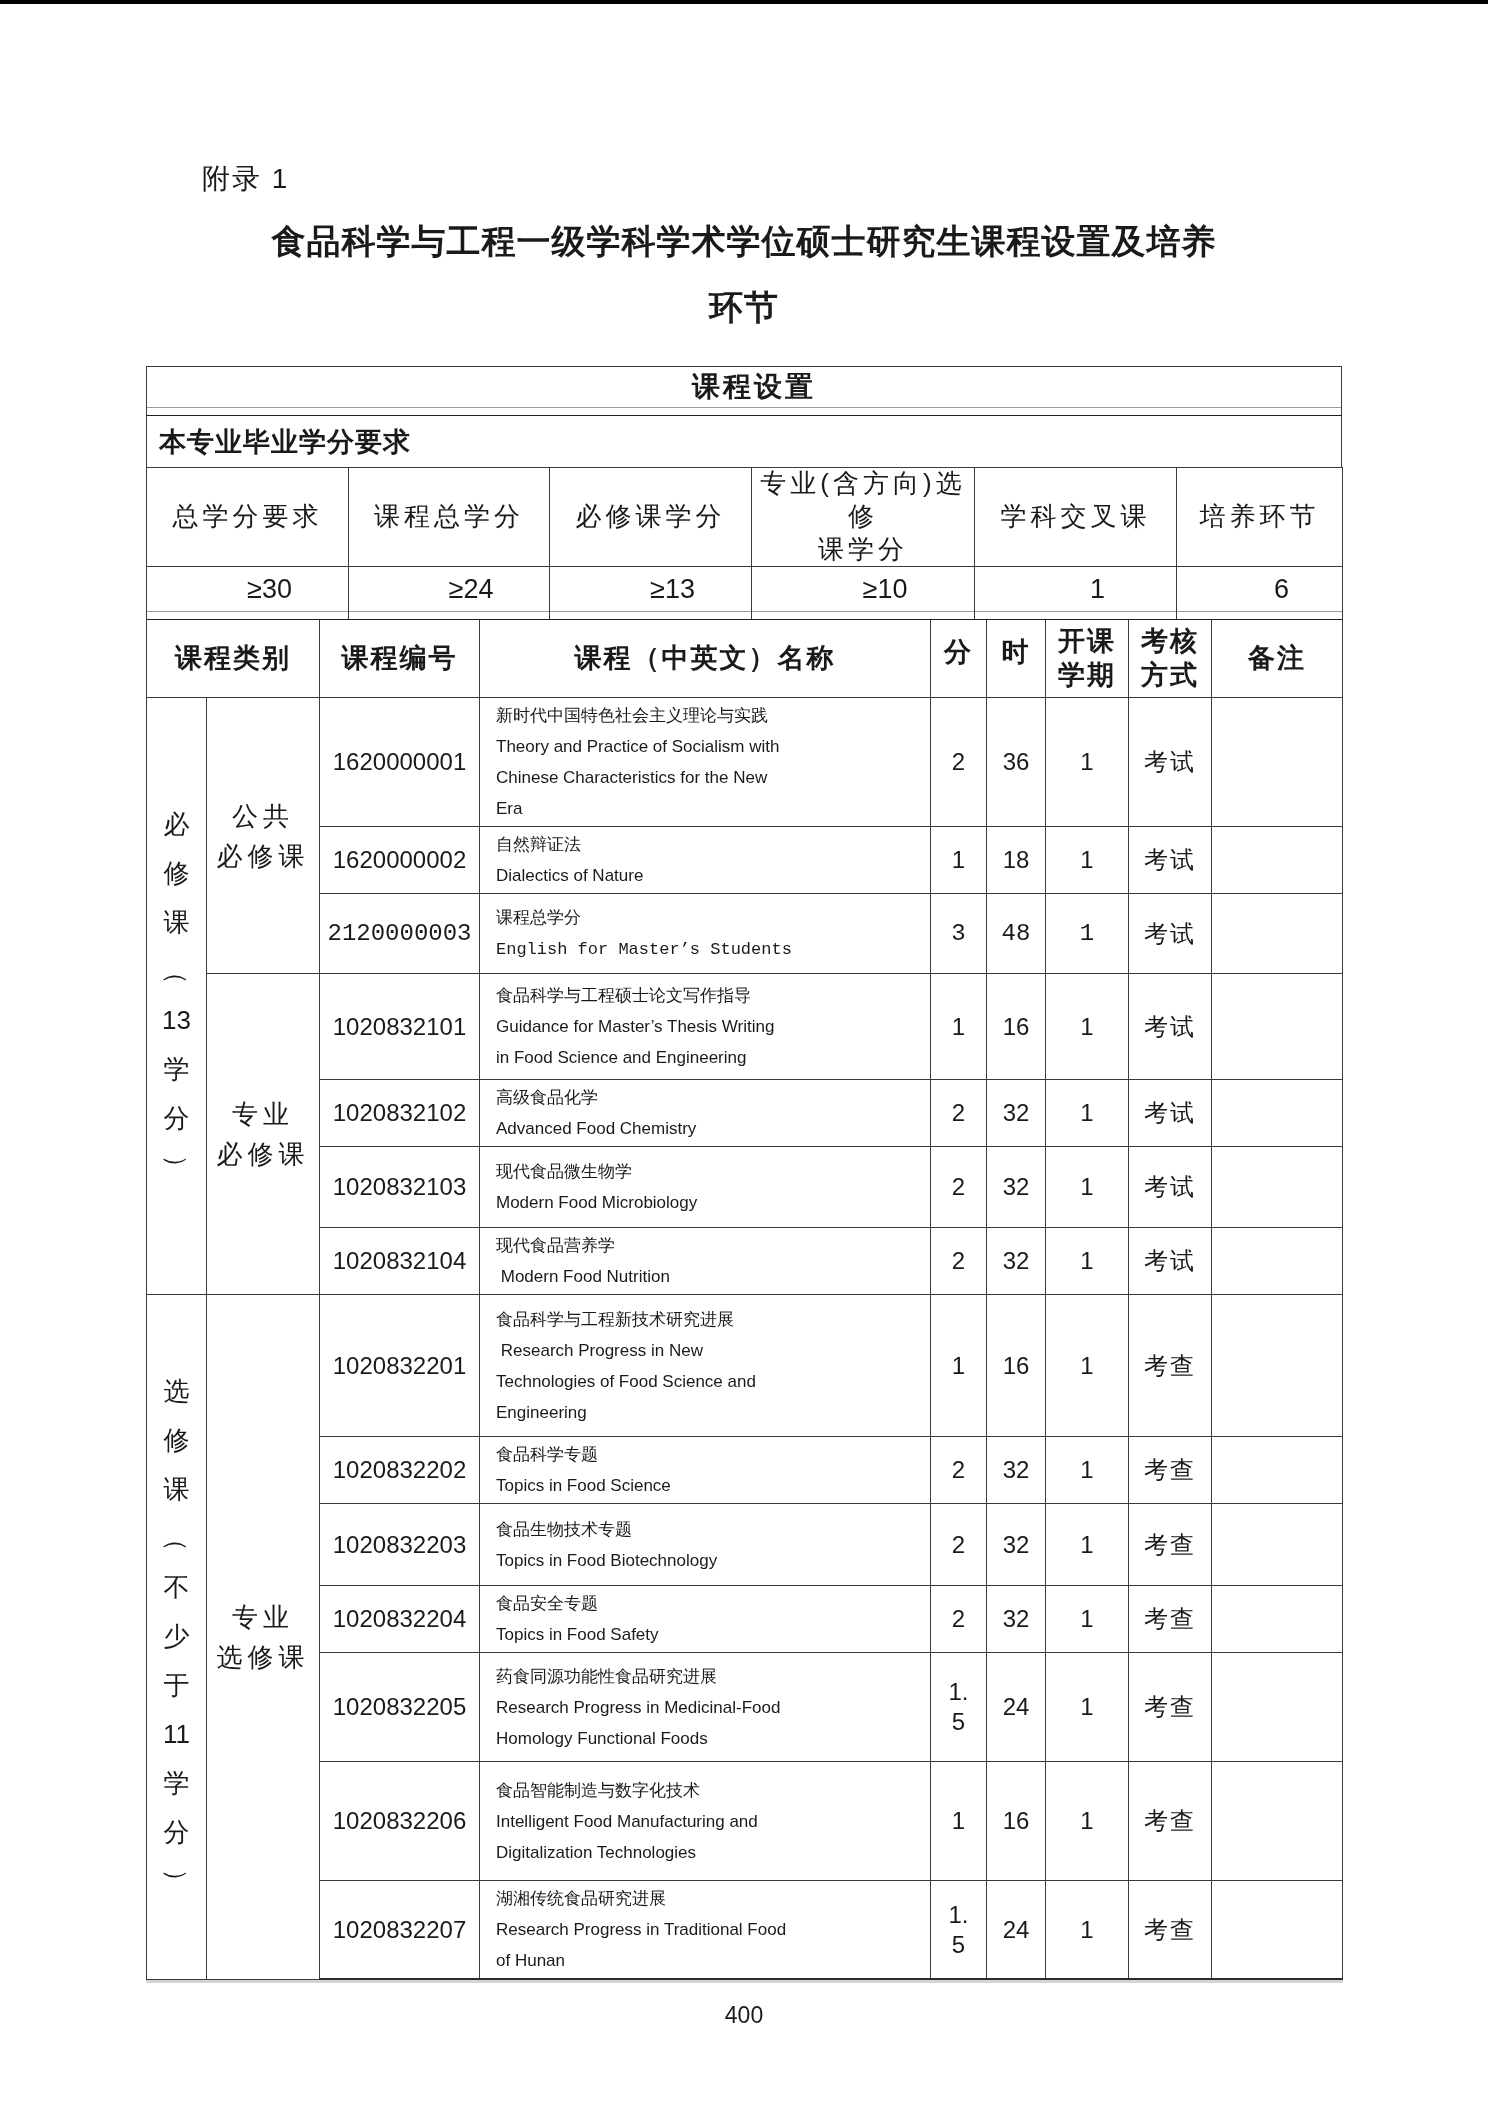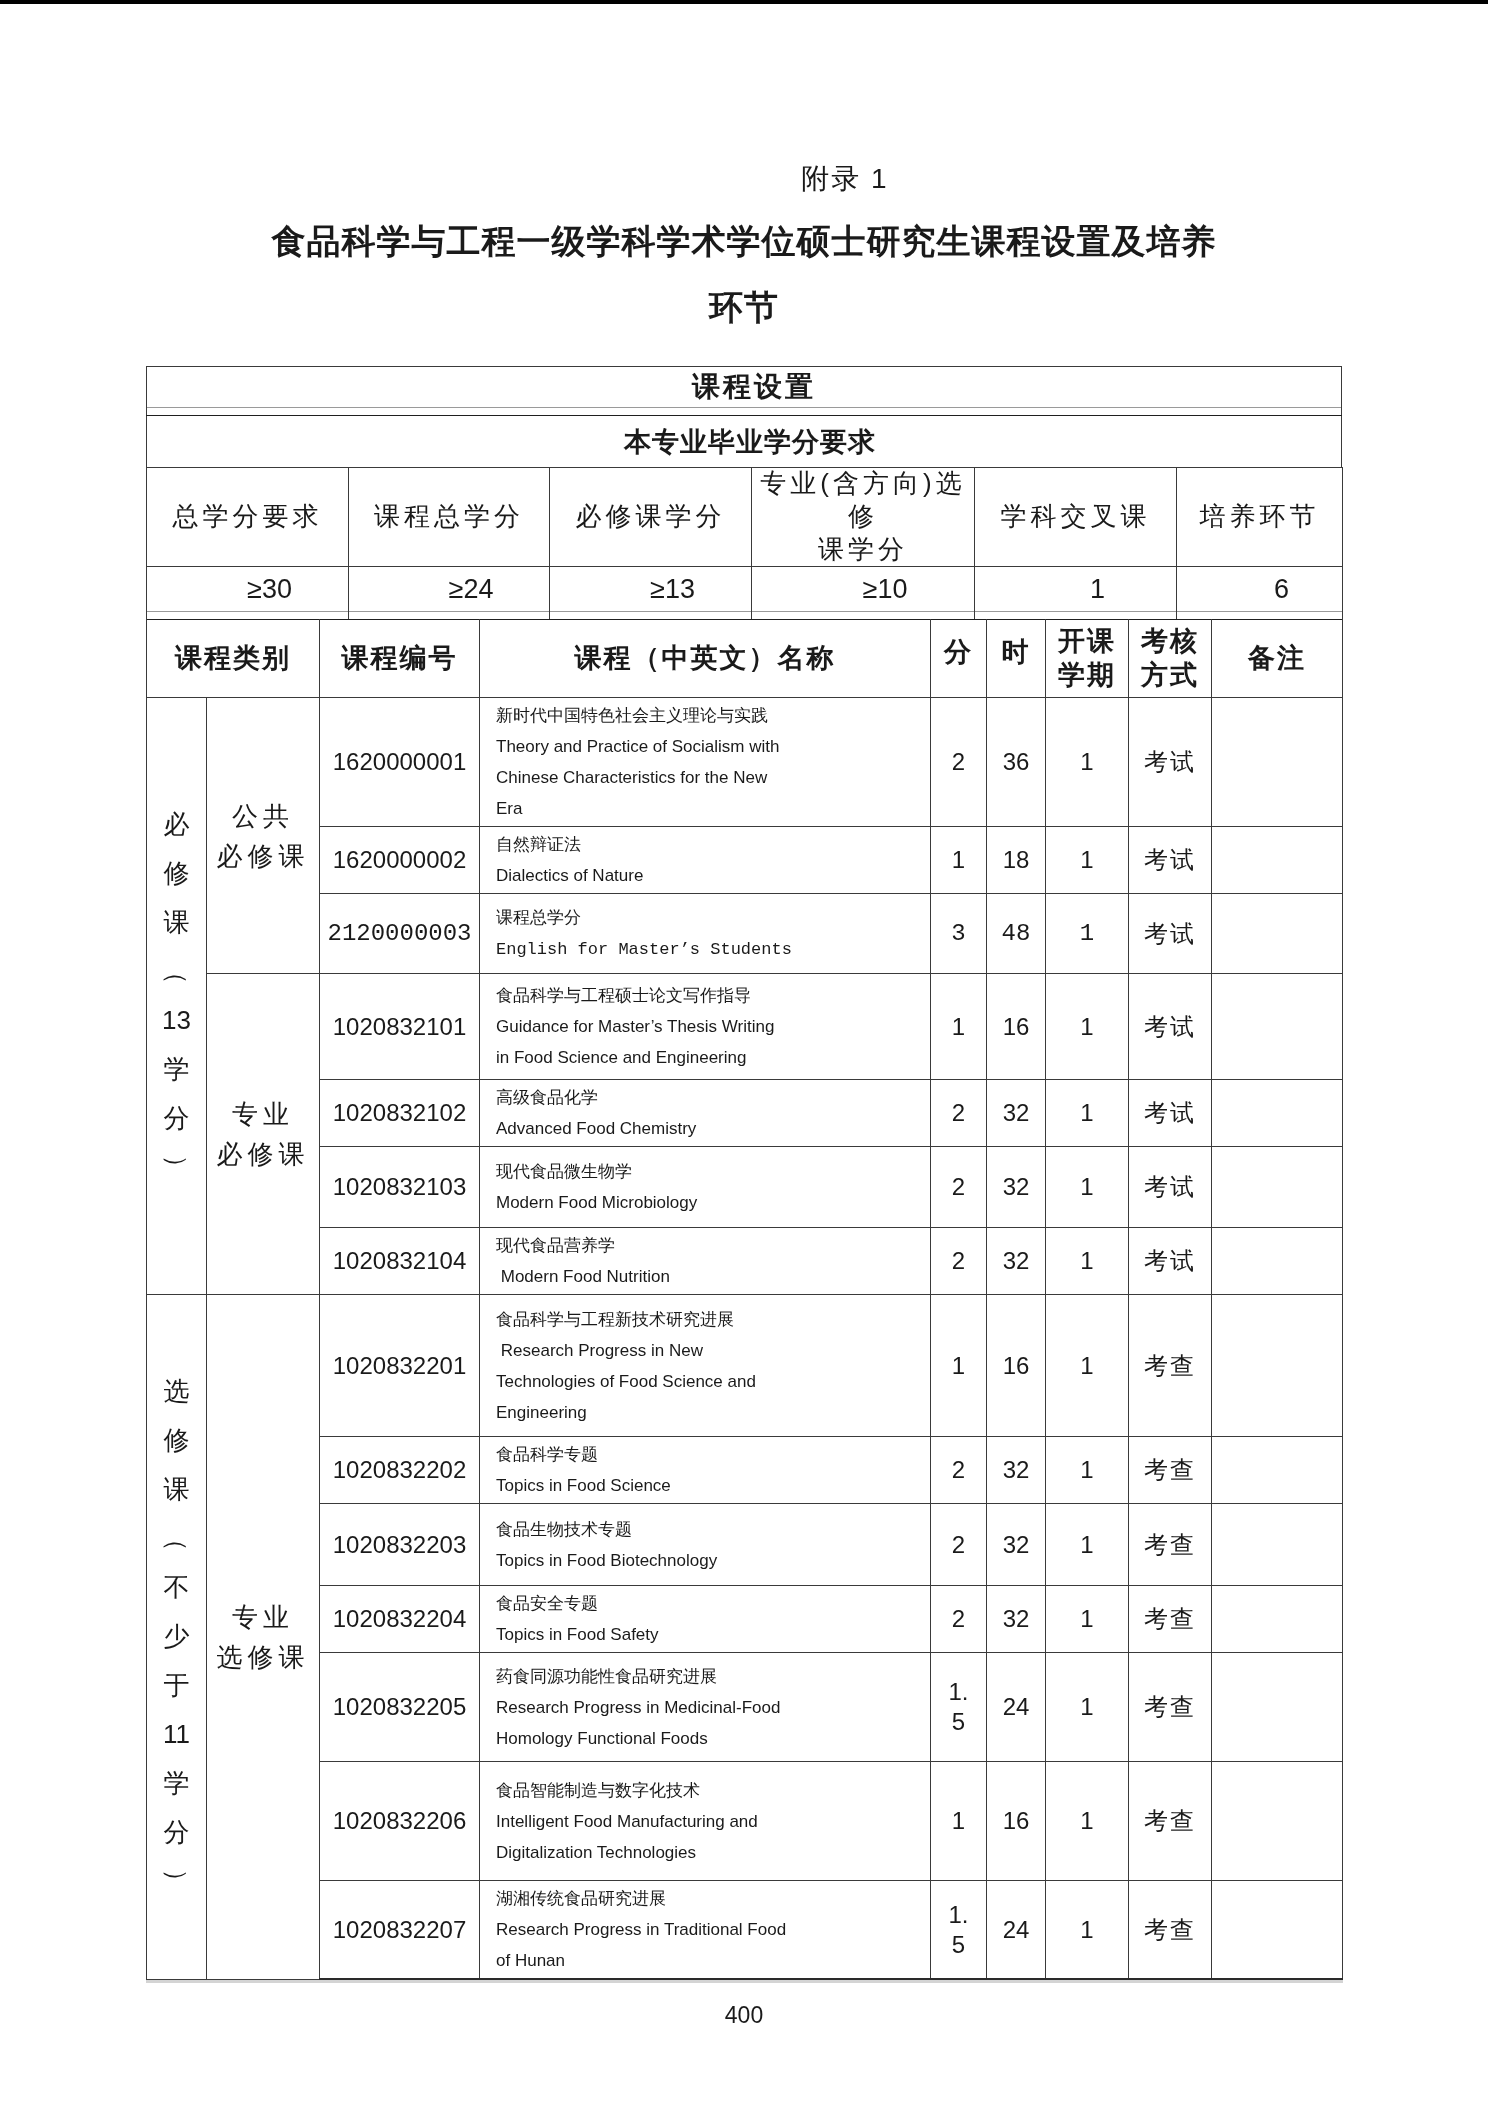--- a/index.html
+++ b/index.html
@@ -2,30 +2,30 @@
 <html><head>
 <meta charset="utf-8">
 <style>
   html,body{margin:0;padding:0}
   body{
     width:1488px;height:2104px;background:#ffffff;position:relative;
     font-family:"Liberation Sans","DejaVu Sans",sans-serif;color:#1a1a1a;
     overflow:hidden;
   }
   .topbar{height:4px;background:#000;}
-  .appendix{margin:156px 0 0 202px;font-size:28px;letter-spacing:2px;text-align:center;}
+  .appendix{margin:156px 0 0 202px;font-size:28px;letter-spacing:2px;}
   .doc-title{text-align:center;font-weight:bold;font-size:34px;line-height:66px;margin-top:10px;letter-spacing:1px;}
   .tbl-wrap{width:1196px;margin:26px auto 0;}
   table{border-collapse:collapse;table-layout:fixed;width:1196px;}
   .t2,.t3{margin-top:-1px;}
   td{border:1px solid #3a3a3a;text-align:center;vertical-align:middle;padding:0;}
   
   .t1 .row-setup td{height:40px;font-weight:bold;font-size:28px;letter-spacing:3px;border-bottom:none;padding-left:20px;}
   tr.sp td{height:7px;border-top:1px solid #9a9a9a;border-bottom:1px solid #1f1f1f;}
-  .t1 .row-grad td{height:51px;font-weight:bold;font-size:27px;text-align:center;padding-left:12px;border-top:none;letter-spacing:1px;}
+  .t1 .row-grad td{height:51px;font-weight:bold;font-size:27px;text-align:left;padding-left:12px;border-top:none;letter-spacing:1px;}
   
   .t2 .hdr td{height:70px;font-size:26px;letter-spacing:4px;white-space:pre-line;line-height:33px;border-top:none;}
   .t2 .val td{height:44px;font-size:27px;border-bottom:none;padding-left:44px;}
   
   .t3 .chead td{height:78px;font-weight:bold;font-size:27px;letter-spacing:2px;border-top:none;}
   .t3 .chead td.wsp{white-space:pre-line;line-height:34px;}
   .vclip{height:78px;overflow:hidden;}
   .vclip .inner{margin-top:-36px;line-height:46px;font-weight:bold;font-size:27px;}
   .vclip .inner span{display:block;}
   td.cat-cell{vertical-align:middle;}

